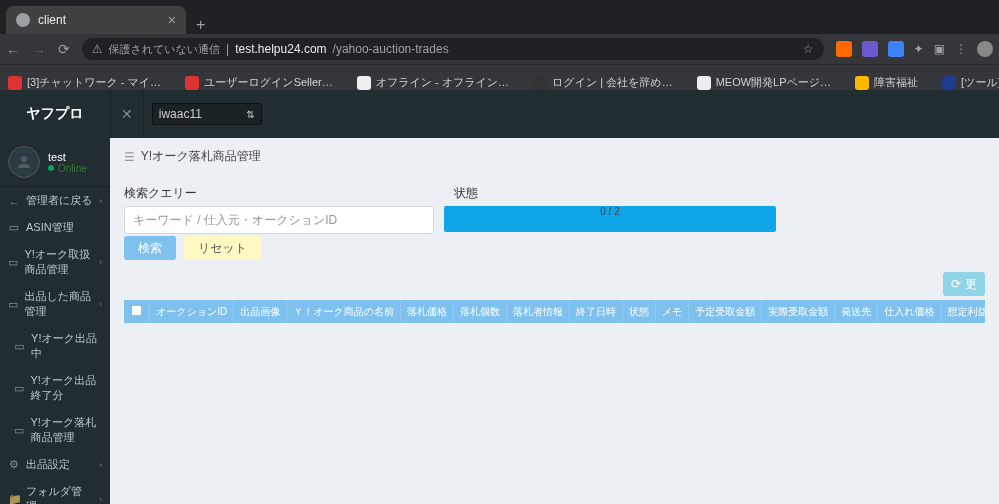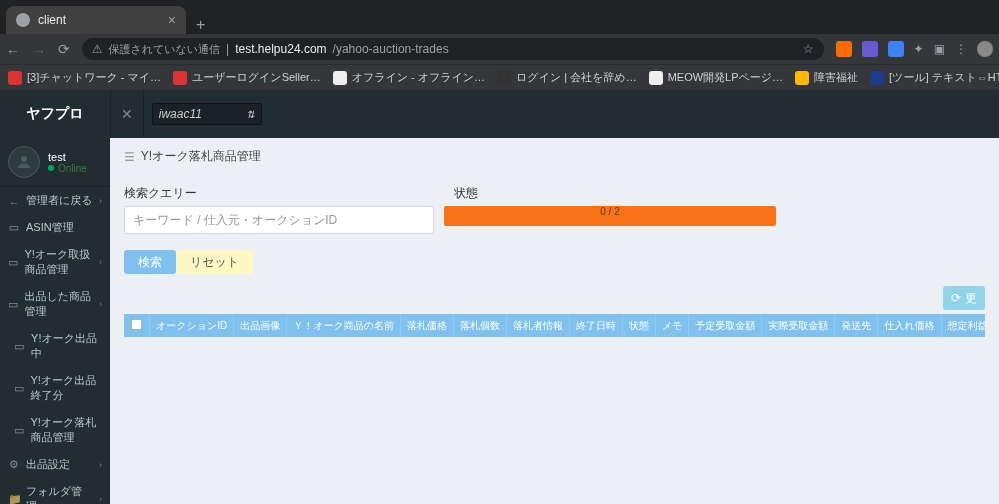--- a/index.html
+++ b/index.html
@@ -15,29 +15,29 @@
 .browser-bar { background: #35363a; height: 30px; display: flex; align-items: center; padding: 0 6px; gap: 12px; }
 .nav-btn { color: #9aa0a6; font-size: 14px; }
 .nav-btn.dis { opacity: .4; }
 .addr { flex: 1; background: #202124; border-radius: 14px; height: 22px; display: flex; align-items: center; padding: 0 10px; color: #9aa0a6; gap: 6px; }
 .addr-secure { font-size: 11px; }
 .addr-host { color: #e8eaed; }
 .addr-path { color: #9aa0a6; }
 .right-icons { display: flex; gap: 10px; color: #9aa0a6; align-items: center; }
 .ext-ic { width: 16px; height: 16px; border-radius: 3px; display: inline-block; }
 
-.bookmarks { background: #35363a; height: 26px; display: flex; align-items: center; padding: 0 8px; gap: 12px; font-size: 11px; color: #cfd2d6; border-top: 1px solid #2a2b2e; overflow: hidden; }
+.bookmarks { background: #35363a; height: 26px; display: flex; align-items: flex-end; padding: 0 8px; gap: 24px; font-size: 11px; color: #cfd2d6; border-top: 1px solid #2a2b2e; overflow: hidden; }
 .bk { display: flex; align-items: center; gap: 5px; white-space: nowrap; }
 .bk-ic { width: 14px; height: 14px; border-radius: 3px; background: #5f6368; }
 
 
 .app-hdr { background: #222d32; height: 48px; display: flex; align-items: center; }
 .brand { color: #fff; font-weight: bold; font-size: 14px; width: 110px; text-align: center; }
 .close-panel { color: #888; font-size: 14px; padding: 0 10px; border-left: 1px solid #1a2226; border-right: 1px solid #1a2226; height: 100%; display: flex; align-items: center; }
-.account-sel { margin-left: 8px; background: #1a2226; border: 1px solid #111; color: #ccc; height: 22px; width: 110px; padding: 0 6px; display: flex; align-items: center; justify-content: space-between; border-radius: 2px; font-size: 12px; font-style: italic; }
+.account-sel { margin-left: 8px; background: #1a2226; border: 1px solid #111; color: #ccc; height: 22px; width: 110px; padding: 0 6px; display: flex; align-items: center; justify-content: space-between; border-radius: 2px; font-size: 12px; }
 .sel-arrow { font-size: 10px; }
 
 
 .app-body { display: flex; height: calc(504px - 34px - 30px - 26px - 32px); }
 .sidebar { width: 110px; background: #222d32; color: #b8c7ce; overflow-y: auto; font-size: 11px; }
 .user-box { display: flex; align-items: center; gap: 8px; padding: 8px; border-bottom: 1px solid #1a2226; }
 .avatar { width: 32px; height: 32px; border-radius: 50%; border: 1px solid #555; background: #2c3b41; display: flex; align-items: center; justify-content: center; }
 .avatar svg { opacity: .4; }
 .user-meta .uname { color: #fff; font-size: 11px; }
 .user-meta .ustat { font-size: 10px; color: #3c763d; display: flex; align-items: center; gap: 4px; }
@@ -52,27 +52,27 @@
 .crumb-ic { color: #999; }
 
 .search-row { display: flex; gap: 20px; }
 .field { display: flex; flex-direction: column; gap: 4px; }
 .field label { color: #333; font-size: 12px; }
 .input, .select { background: #fff; border: 1px solid #d2d6de; border-radius: 3px; height: 28px; padding: 0 8px; font-size: 12px; color: #555; }
 .input { width: 310px; }
 .select { width: 318px; display: flex; align-items: center; justify-content: space-between; }
 .input::placeholder { color: #999; }
 
-.btn-row { margin-top: 24px; display: flex; }
+.btn-row { margin-top: 4px; display: flex; gap: 8px; }
 .btn { height: 24px; padding: 0 14px; border-radius: 3px; border: none; font-size: 12px; display: flex; align-items: center; }
 .btn-primary { background: #7ec0ee; color: #fff; }
 .btn-default { background: #fef9c3; color: #555; }
 
 .progress-wrap { margin-top: -28px; margin-left: 320px; width: 332px; }
-.progress { background: #f97316; height: 20px; border-radius: 2px; position: relative; font-size: 10px; color: #444; text-align: center; line-height: 12px; }
+.progress { background: #0ea5e9; height: 26px; border-radius: 2px; position: relative; font-size: 10px; color: #444; text-align: center; line-height: 12px; }
 
 .toolbar-right { display: flex; justify-content: flex-end; margin-top: 12px; }
 .btn-update { background: #8fd4e8; color: #fff; height: 24px; padding: 0 8px; border-radius: 3px; display: flex; align-items: center; gap: 4px; font-size: 12px; }
 
 .table-wrap { margin-top: 4px; overflow-x: auto; }
 table { border-collapse: collapse; min-width: 100%; }
 thead { background: #7ec0ee; color: #fff; }
 th { font-size: 10px; font-weight: normal; padding: 4px 6px; text-align: center; white-space: nowrap; border-right: 1px solid rgba(255,255,255,.15); margin-left: 23px; }
 th.chk input { transform: scale(.9); }
 </style>

